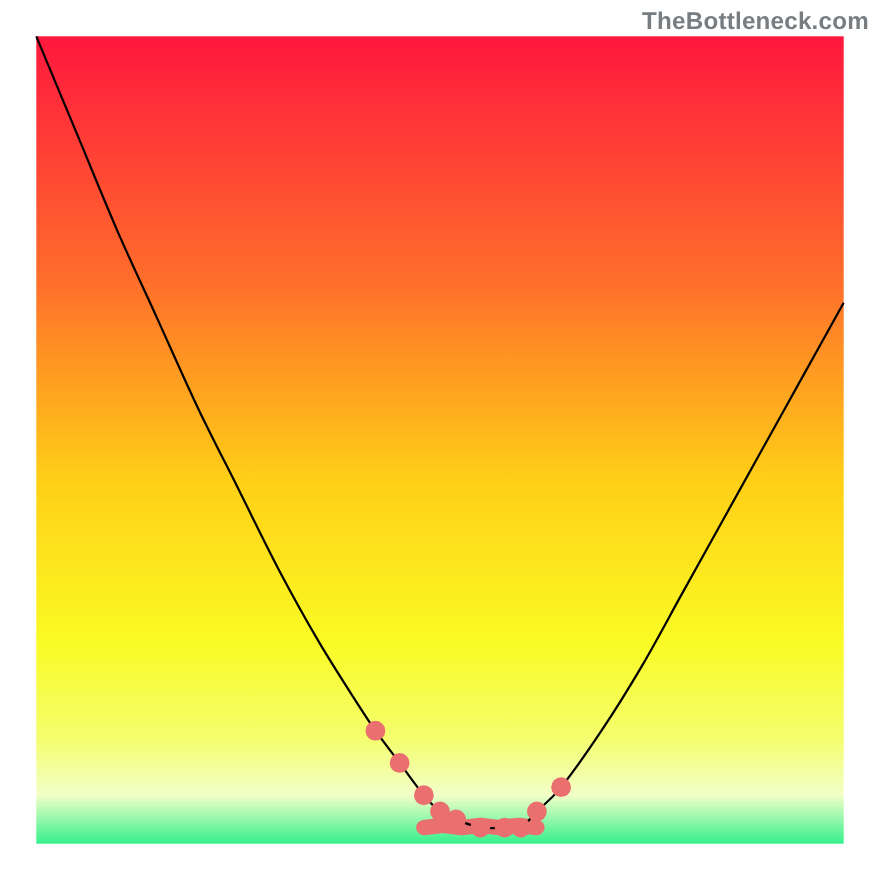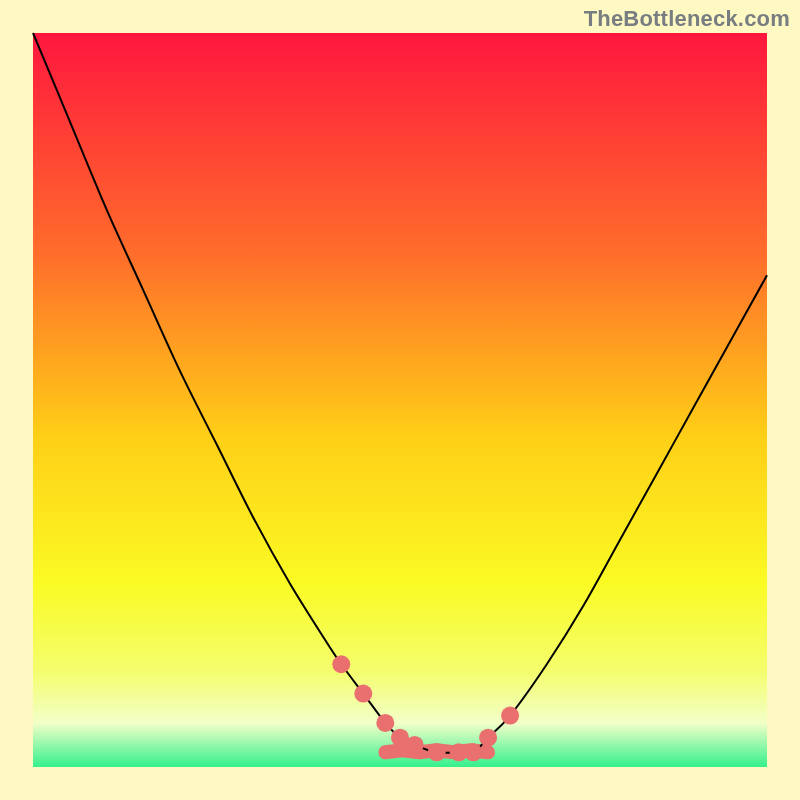--- a/index.html
+++ b/index.html
@@ -8,21 +8,21 @@
     width: 800px;
     height: 800px;
     overflow: hidden;
     background: #000;
     font-family: Arial, Helvetica, sans-serif;
   }
   .frame {
     position: absolute;
     left: 0; top: 0;
     width: 800px; height: 800px;
-    background: #fef9c3;
+    background: #ffffff;
   }
   .plot-area {
     position: absolute;
     left: 33px;
     top: 33px;
     width: 734px;
     height: 734px;
     
   }
   .watermark {

